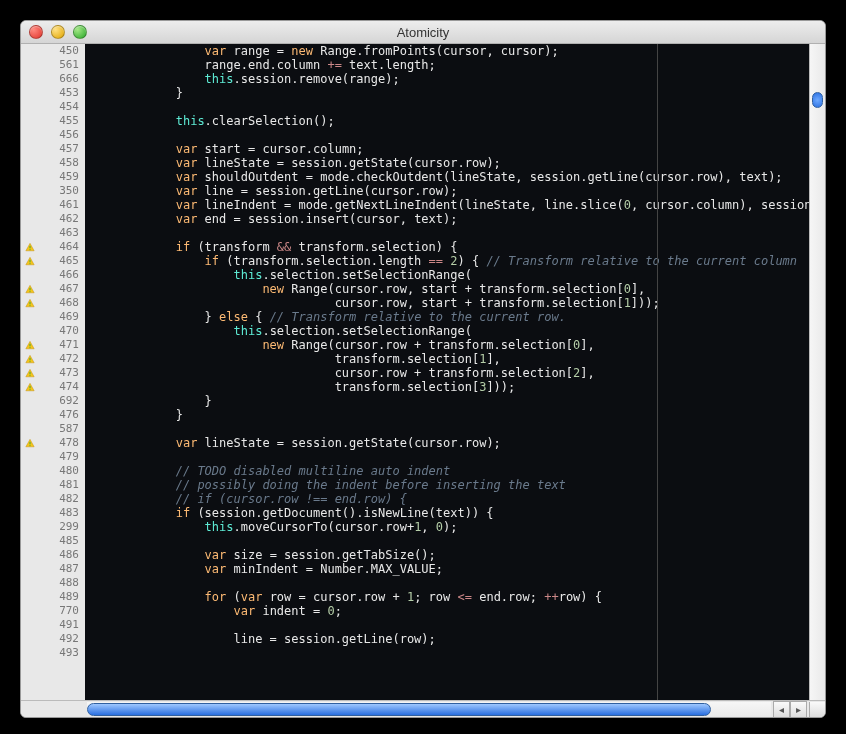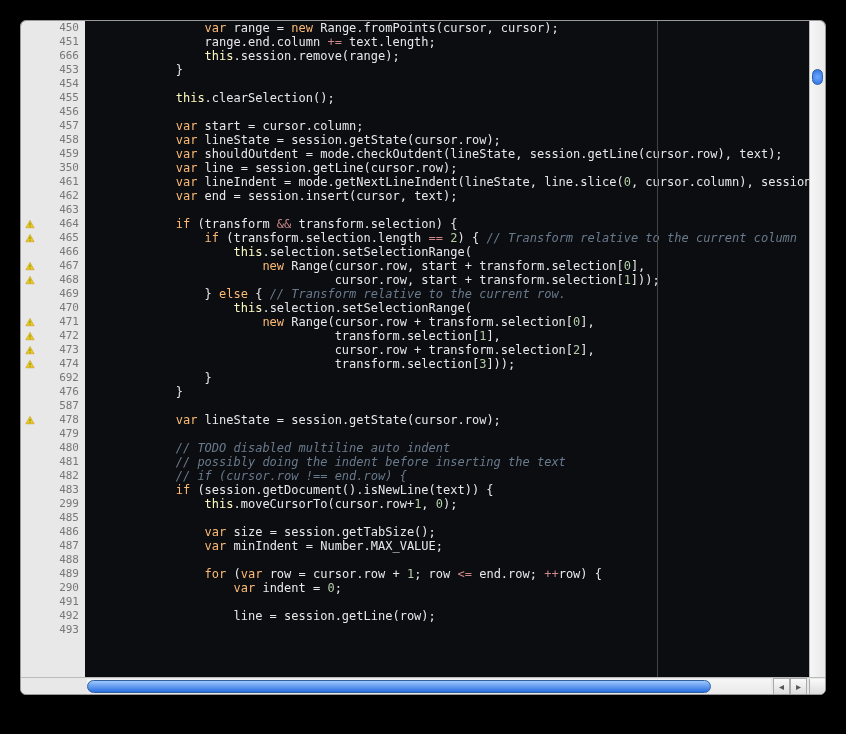--- a/index.html
+++ b/index.html
@@ -95,21 +95,21 @@
   .ruler {
     position: absolute;
     top: 0; bottom: 0;
     left: 572px;
     width: 1px;
     background: #444;
   }
   .code-row { height: 14px; }
   
   .kw { color: #fdba74; }           
-  .th { color: #fef9c3; }           
+  .th { color: #5eead4; }           
   .num{ color: #b5cea8; }           
   .cmt{ color: #6a7a8c; font-style: italic; }
   .op { color: #c88; }
   .scrollbar-v {
     position: absolute;
     right: 0px; top: 0; bottom: 0;
     width: 15px;
     background: linear-gradient(to right,#f6f6f6,#e9e9e9);
     border-left:1px solid #bbb;
   }
@@ -157,25 +157,33 @@
   .corner{
     width:15px;height:15px;
     background:linear-gradient(#fafafa,#ddd);
     border-left:1px solid #aaa;
   }
 </style>
 </head>
 <body>
 
 <div class="window">
+  <div class="titlebar">
+    <div class="traffic">
+      <div class="tbtn close"></div>
+      <div class="tbtn min"></div>
+      <div class="tbtn zoom"></div>
+    </div>
+    <div class="title">Atomicity</div>
+  </div>
 
   <div class="editor">
     <div class="gutter" id="gutter">
         <div class="grow">450</div>
-        <div class="grow">451</div>
+        <div class="grow">561</div>
         <div class="grow">666</div>
         <div class="grow">453</div>
         <div class="grow">454</div>
         <div class="grow">455</div>
         <div class="grow">456</div>
         <div class="grow">457</div>
         <div class="grow">458</div>
         <div class="grow">459</div>
         <div class="grow">350</div>
         <div class="grow">461</div>
@@ -254,21 +262,21 @@
         <div class="grow">480</div>
         <div class="grow">481</div>
         <div class="grow">482</div>
         <div class="grow">483</div>
         <div class="grow">299</div>
         <div class="grow">485</div>
         <div class="grow">486</div>
         <div class="grow">487</div>
         <div class="grow">488</div>
         <div class="grow">489</div>
-        <div class="grow">290</div>
+        <div class="grow">770</div>
         <div class="grow">491</div>
         <div class="grow">492</div>
         <div class="grow">493</div>
       </div>
     <div class="code">
       <div class="ruler"></div>
       <div class="code-inner" id="code"><div class="code-row">                <span class="kw">var</span> range = <span class="kw">new</span> Range.fromPoints(cursor, cursor);</div><div class="code-row">                range.end.column <span class="op">+=</span> text.length;</div><div class="code-row">                <span class="th">this</span>.session.remove(range);</div><div class="code-row">            }</div><div class="code-row">&nbsp;</div><div class="code-row">            <span class="th">this</span>.clearSelection();</div><div class="code-row">&nbsp;</div><div class="code-row">            <span class="kw">var</span> start = cursor.column;</div><div class="code-row">            <span class="kw">var</span> lineState = session.getState(cursor.row);</div><div class="code-row">            <span class="kw">var</span> shouldOutdent = mode.checkOutdent(lineState, session.getLine(cursor.row), text);</div><div class="code-row">            <span class="kw">var</span> line = session.getLine(cursor.row);</div><div class="code-row">            <span class="kw">var</span> lineIndent = mode.getNextLineIndent(lineState, line.slice(<span class="num">0</span>, cursor.column), session.getTabString(</div><div class="code-row">            <span class="kw">var</span> end = session.insert(cursor, text);</div><div class="code-row">&nbsp;</div><div class="code-row">            <span class="kw">if</span> (transform <span class="op">&amp;&amp;</span> transform.selection) {</div><div class="code-row">                <span class="kw">if</span> (transform.selection.length <span class="op">==</span> <span class="num">2</span>) { <span class="cmt">// Transform relative to the current column</span></div><div class="code-row">                    <span class="th">this</span>.selection.setSelectionRange(</div><div class="code-row">                        <span class="kw">new</span> Range(cursor.row, start + transform.selection[<span class="num">0</span>],</div><div class="code-row">                                  cursor.row, start + transform.selection[<span class="num">1</span>]));</div><div class="code-row">                } <span class="kw">else</span> { <span class="cmt">// Transform relative to the current row.</span></div><div class="code-row">                    <span class="th">this</span>.selection.setSelectionRange(</div><div class="code-row">                        <span class="kw">new</span> Range(cursor.row + transform.selection[<span class="num">0</span>],</div><div class="code-row">                                  transform.selection[<span class="num">1</span>],</div><div class="code-row">                                  cursor.row + transform.selection[<span class="num">2</span>],</div><div class="code-row">                                  transform.selection[<span class="num">3</span>]));</div><div class="code-row">                }</div><div class="code-row">            }</div><div class="code-row">&nbsp;</div><div class="code-row">            <span class="kw">var</span> lineState = session.getState(cursor.row);</div><div class="code-row">&nbsp;</div><div class="code-row">            <span class="cmt">// TODO disabled multiline auto indent</span></div><div class="code-row">            <span class="cmt">// possibly doing the indent before inserting the text</span></div><div class="code-row">            <span class="cmt">// if (cursor.row !== end.row) {</span></div><div class="code-row">            <span class="kw">if</span> (session.getDocument().isNewLine(text)) {</div><div class="code-row">                <span class="th">this</span>.moveCursorTo(cursor.row+<span class="num">1</span>, <span class="num">0</span>);</div><div class="code-row">&nbsp;</div><div class="code-row">                <span class="kw">var</span> size = session.getTabSize();</div><div class="code-row">                <span class="kw">var</span> minIndent = Number.MAX_VALUE;</div><div class="code-row">&nbsp;</div><div class="code-row">                <span class="kw">for</span> (<span class="kw">var</span> row = cursor.row + <span class="num">1</span>; row <span class="op">&lt;=</span> end.row; <span class="op">++</span>row) {</div><div class="code-row">                    <span class="kw">var</span> indent = <span class="num">0</span>;</div><div class="code-row">&nbsp;</div><div class="code-row">                    line = session.getLine(row);</div><div class="code-row">&nbsp;</div></div>
     </div>
     <div class="scrollbar-v">
       <div class="thumb-v"></div>

